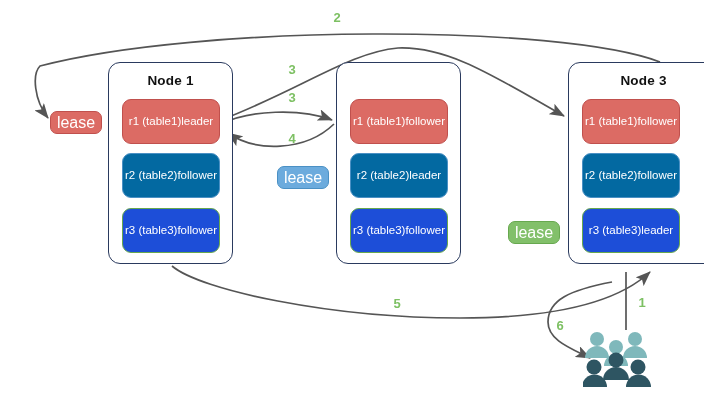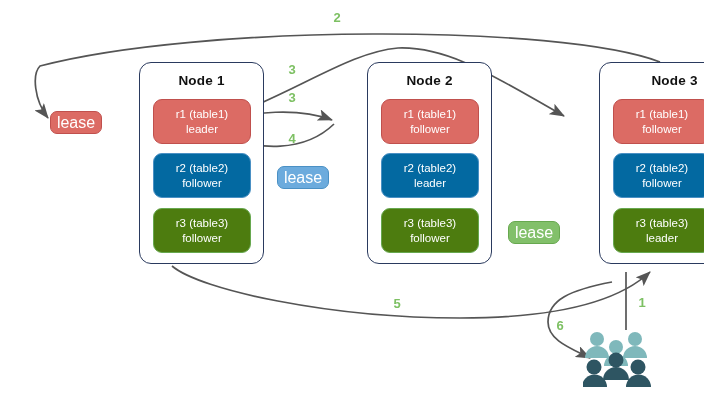--- a/index.html
+++ b/index.html
@@ -24,50 +24,49 @@
     width: 704px;
     height: 405px;
     pointer-events: none;
   }
   .node-box {
     position: absolute;
     box-sizing: border-box;
     border: 1.6px solid #2a3a5e;
     border-radius: 12px;
     background: #ffffff;
-    margin-left: 31px;
   }
   .node-title {
     position: absolute;
     left: 0;
     right: 0;
     top: 10px;
     text-align: center;
     font-size: 13.5px;
     font-weight: bold;
     color: #111111;
     letter-spacing: 0.2px;
   }
   .replica {
     position: absolute;
     box-sizing: border-box;
     border-radius: 9px;
     display: flex;
-    flex-direction: column;
+    flex-direction: row;
     align-items: center;
     justify-content: center;
     color: #ffffff;
     font-size: 11.5px;
     line-height: 14.5px;
     text-align: center;
   }
   .replica .line2 { display: block; }
   .rep-red   { background: #dc6b64; border: 1.5px solid #c0504d; }
   .rep-blue  { background: #0369a1; border: 1.5px solid #4a90c4; }
-  .rep-green { background: #4d7c0f; border: 1.5px solid #67a84f; }
+  .rep-green { background: #1d4ed8; border: 1.5px solid #67a84f; }
   .lease {
     position: absolute;
     box-sizing: border-box;
     border-radius: 7px;
     display: flex;
     align-items: center;
     justify-content: center;
     color: #ffffff;
     font-size: 16px;
   }
@@ -145,21 +144,20 @@
       <span>r2 (table2)</span>
       <span class="line2">follower</span>
     </div>
     <div class="replica rep-green" style="left:13px; top:145px; width:98px; height:45px;">
       <span>r3 (table3)</span>
       <span class="line2">follower</span>
     </div>
   </div>
 
   <div class="node-box" style="left:336px; top:62px; width:125px; height:202px;">
-    <div class="node-title">Node 2</div>
     <div class="replica rep-red" style="left:13px; top:36px; width:98px; height:45px;">
       <span>r1 (table1)</span>
       <span class="line2">follower</span>
     </div>
     <div class="replica rep-blue" style="left:13px; top:90px; width:98px; height:45px;">
       <span>r2 (table2)</span>
       <span class="line2">leader</span>
     </div>
     <div class="replica rep-green" style="left:13px; top:145px; width:98px; height:45px;">
       <span>r3 (table3)</span>

